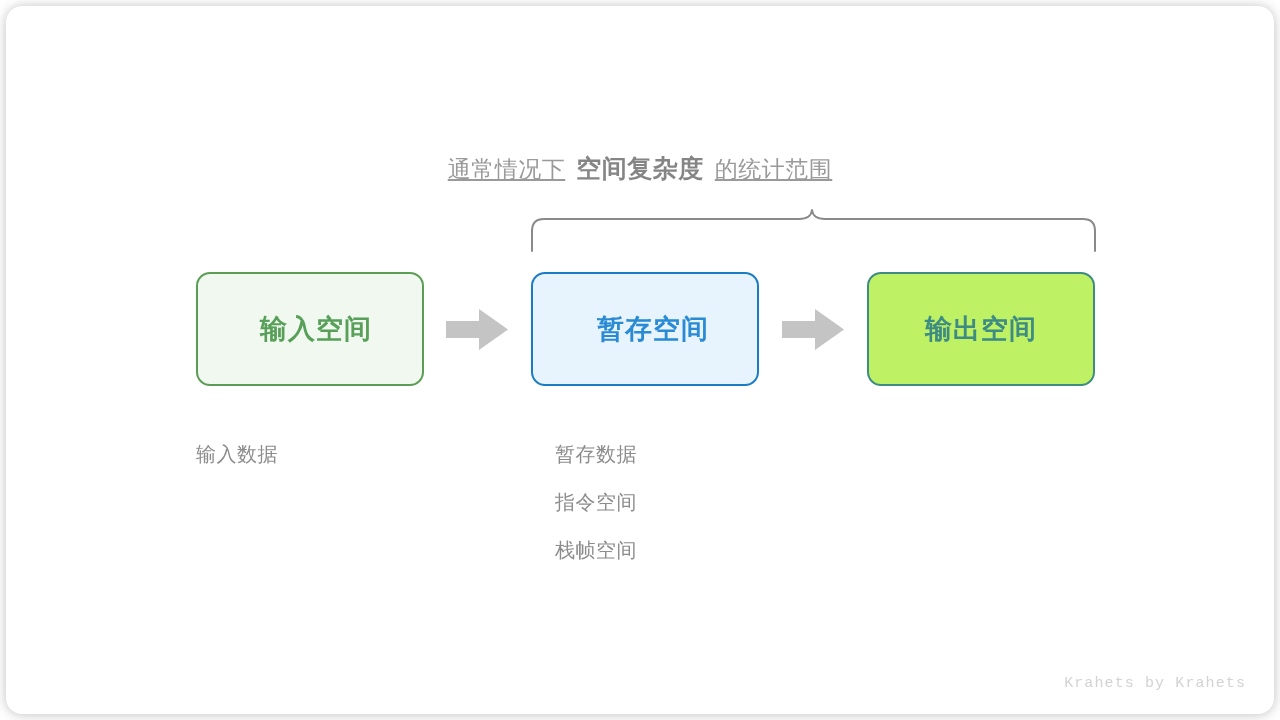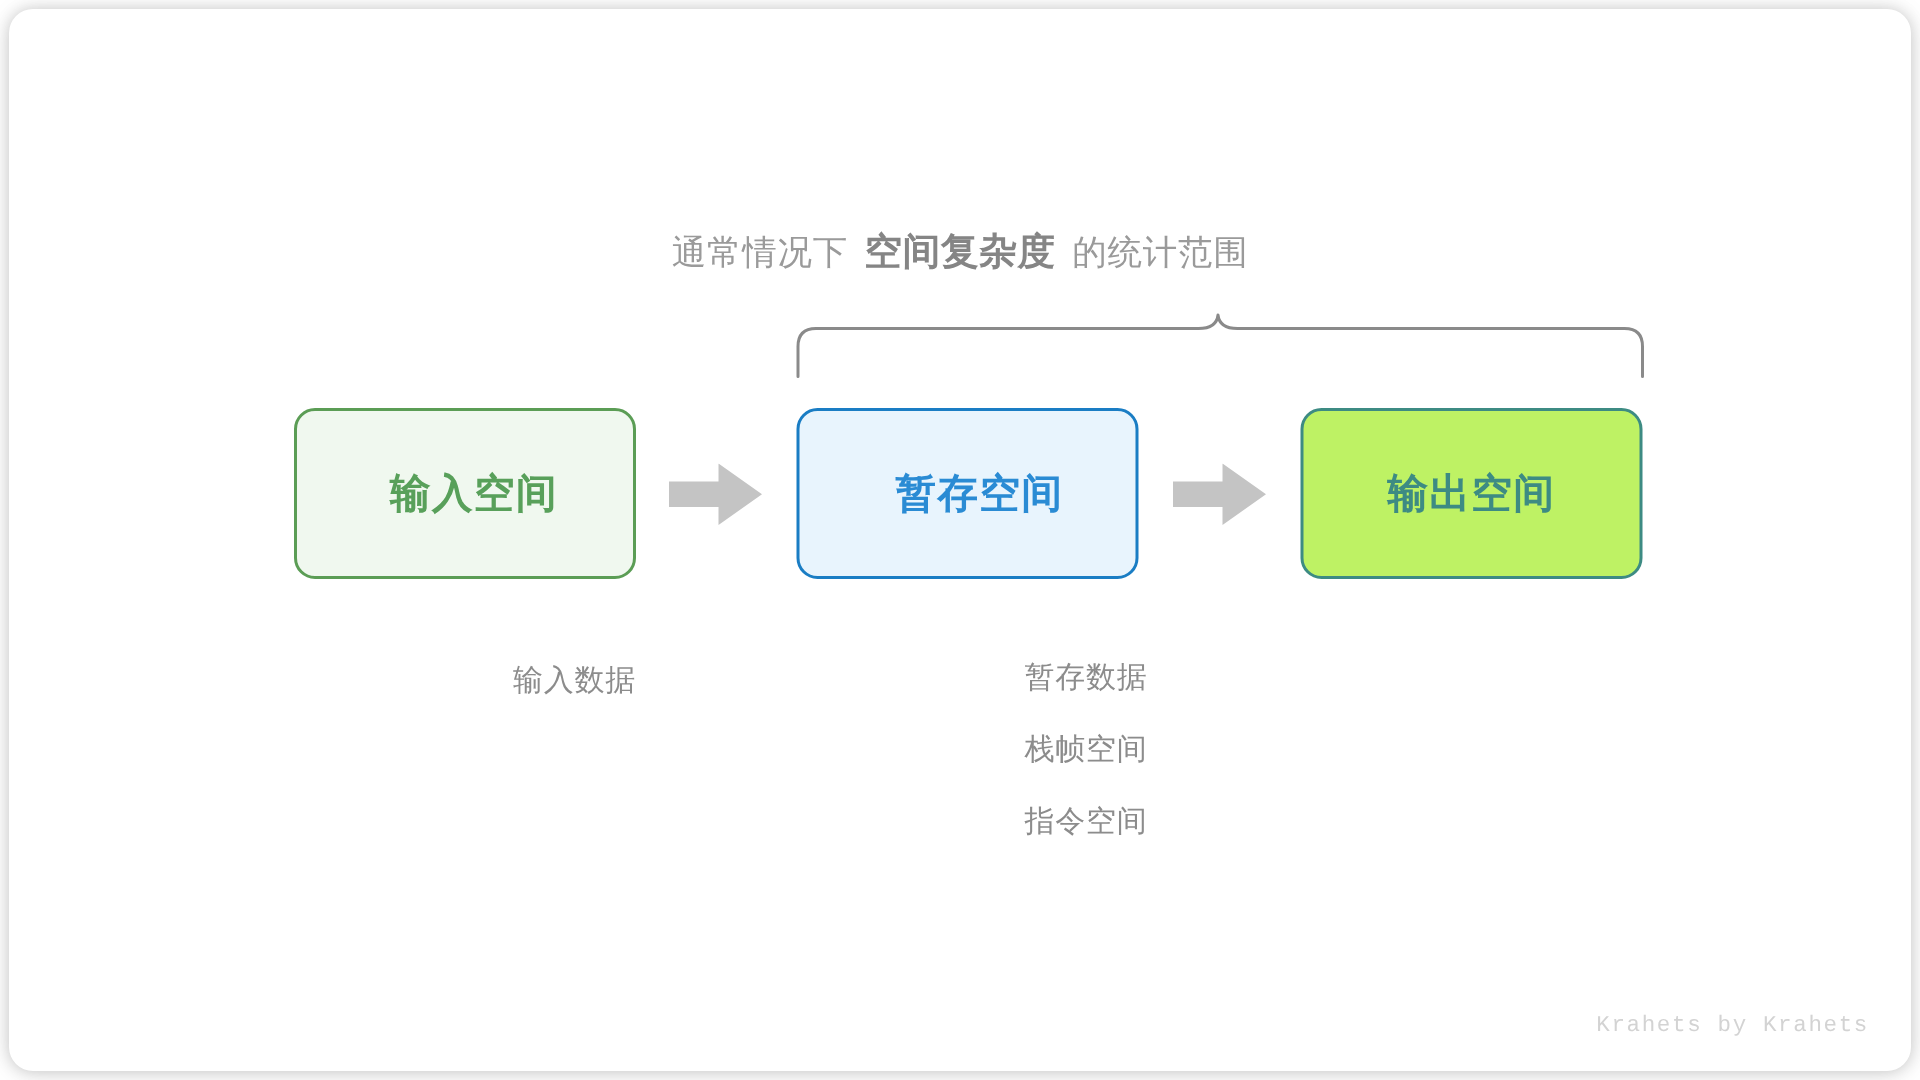--- a/index.html
+++ b/index.html
@@ -35,20 +35,21 @@
     width: 1268px;
     text-align: center;
     white-space: nowrap;
     line-height: 1;
   }
   .head-normal {
     font-size: 23px;
     color: #9a9a9a;
     letter-spacing: 0.5px;
     vertical-align: baseline;
+    text-decoration: underline;
   }
   .head-strong {
     font-size: 25px;
     font-weight: bold;
     color: #858585;
     letter-spacing: 0.5px;
     margin: 0 11px;
     vertical-align: baseline;
     text-align: center;
   }
@@ -96,24 +97,24 @@
     height: 41px;
   }
   #arrow-1 { left: 440px; }
   #arrow-2 { left: 776px; }
 
   
   .caption-col {
     position: absolute;
     top: 424px;
     width: 228px;
-    text-align: right;
+    text-align: left;
   }
   #caption-input  { left: 190px; }
-  #caption-buffer { left: 531px; font-family: Liberation Mono, monospace; }
+  #caption-buffer { left: 549px; }
   #caption-output { left: 861px; }
   .caption-line {
     font-size: 20px;
     color: #8c8c8c;
     letter-spacing: 0.5px;
     line-height: 48px;
     white-space: nowrap;
   }
 
   
@@ -166,20 +167,20 @@
       <polygon points="0,12 33,12 33,0 62,20.5 33,41 33,29 0,29" fill="#c4c4c4"></polygon>
     </svg>
   </div>
 
   <div class="caption-col" id="caption-input">
     <div class="caption-line">输入数据</div>
   </div>
 
   <div class="caption-col" id="caption-buffer">
     <div class="caption-line">暂存数据</div>
+    <div class="caption-line">指令空间</div>
     <div class="caption-line">栈帧空间</div>
-    <div class="caption-line">指令空间</div>
   </div>
 
 
   <div id="watermark">Krahets by Krahets</div>
 
 </div>
 
 </body></html>

